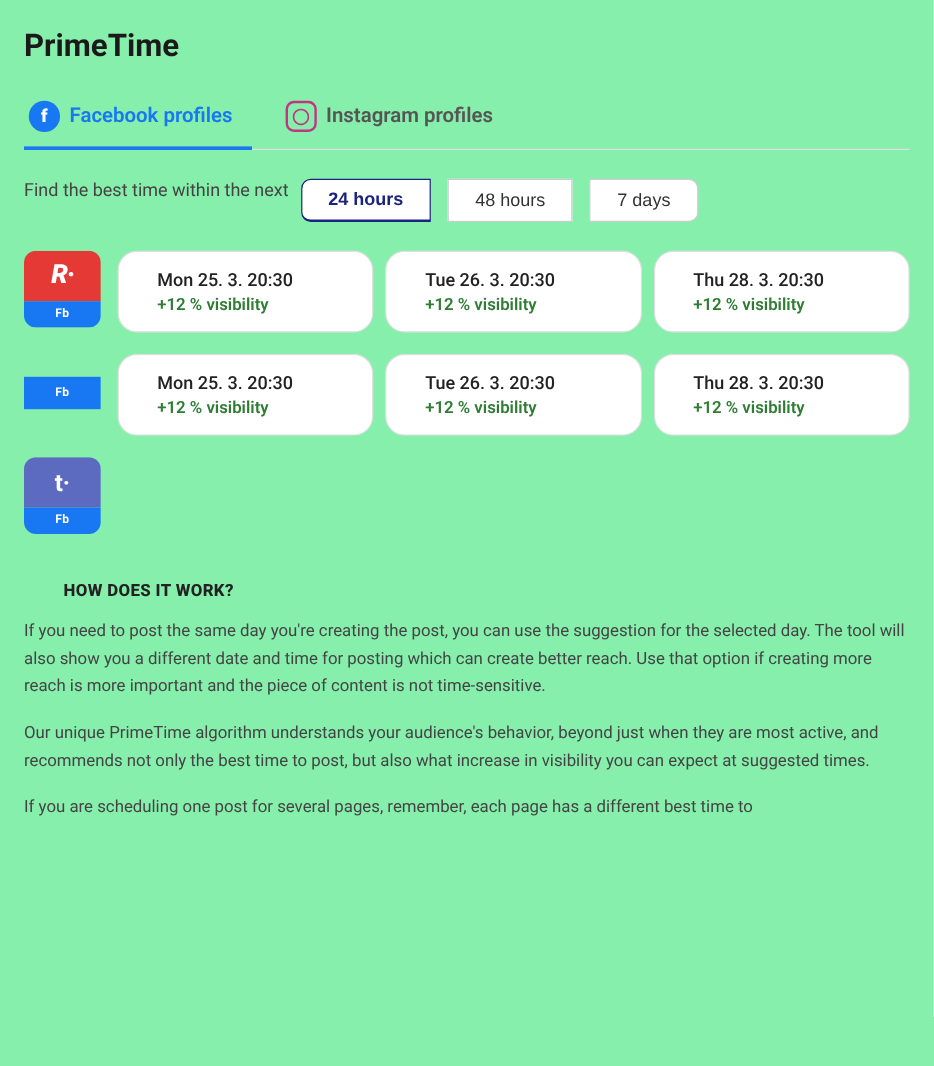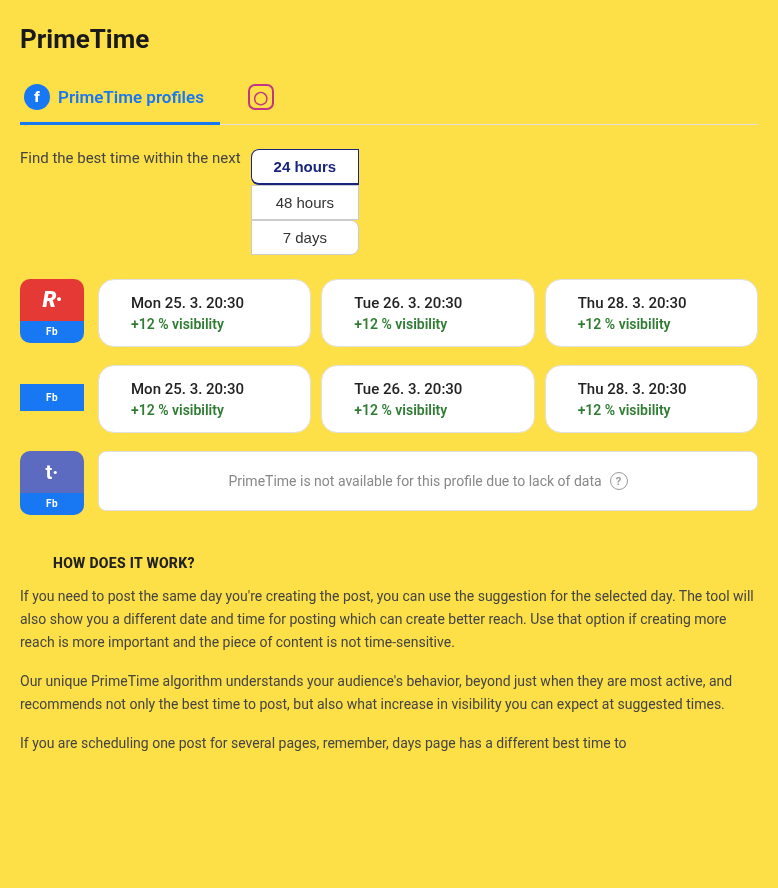--- a/index.html
+++ b/index.html
@@ -4,21 +4,21 @@
   <style>
     * { box-sizing: border-box; margin: 0; padding: 0; }
     body {
       font-family: -apple-system, BlinkMacSystemFont, 'Segoe UI', Roboto, Helvetica, Arial, sans-serif;
       background: #f5f6f7;
       width: 778px;
       min-height: 888px;
       color: #333;
     }
     .page-container {
-      background: #fde047;
+      background: #86efac;
       max-width: 778px;
       min-height: 888px;
       padding: 24px 20px;
     }
     .app-title {
       font-size: 26px;
       font-weight: 700;
       color: #1a1a1a;
       margin-bottom: 20px;
     }
@@ -76,22 +76,21 @@
       margin-bottom: 24px;
       flex-wrap: wrap;
     }
     .time-selector-label {
       font-size: 15px;
       color: #444;
       white-space: nowrap;
     }
     .time-buttons {
       display: flex;
-      gap: 0;
-      flex-direction: column;
+      gap: 14px;
     }
     .time-btn {
       padding: 8px 22px;
       border: 1px solid #ccc;
       background: #fff;
       font-size: 15px;
       cursor: pointer;
       color: #333;
       font-weight: 500;
     }
@@ -224,24 +223,25 @@
 </head>
 <body>
 
 <div class="page-container">
 
   <div class="app-title">PrimeTime</div>
 
   <div class="tabs-row">
     <div class="tab active">
       <span class="tab-icon-fb">f</span>
-      <span>PrimeTime profiles</span>
+      <span>Facebook profiles</span>
     </div>
     <div class="tab inactive" style="margin-left:24px;">
       <span class="tab-icon-ig">◯</span>
+      <span>Instagram profiles</span>
     </div>
   </div>
 
   <div class="time-selector-row">
     <span class="time-selector-label">Find the best time within the next</span>
     <div class="time-buttons">
       <button class="time-btn active">24 hours</button>
       <button class="time-btn">48 hours</button>
       <button class="time-btn">7 days</button>
     </div>
@@ -286,26 +286,22 @@
         <div class="time-slot-visibility">+12 % visibility</div>
       </div>
     </div>
   </div>
 
   <div class="profile-row">
     <div class="profile-icon purple-bg">
       <div class="profile-icon-main" style="font-size:20px; font-weight:700;">t·</div>
       <div class="profile-icon-badge">Fb</div>
     </div>
-    <div class="unavailable-slot">
-      <span>PrimeTime is not available for this profile due to lack of data</span>
-      <span class="help-icon">?</span>
-    </div>
   </div>
 
   <div class="how-section">
     <div class="how-title">HOW DOES IT WORK?</div>
     <p class="how-para">If you need to post the same day you're creating the post, you can use the suggestion for the selected day. The tool will also show you a different date and time for posting which can create better reach. Use that option if creating more reach is more important and the piece of content is not time-sensitive.</p>
     <p class="how-para">Our unique PrimeTime algorithm understands your audience's behavior, beyond just when they are most active, and recommends not only the best time to post, but also what increase in visibility you can expect at suggested times.</p>
-    <p class="how-para">If you are scheduling one post for several pages, remember, days page has a different best time to</p>
+    <p class="how-para">If you are scheduling one post for several pages, remember, each page has a different best time to</p>
   </div>
 
 </div>
 
 </body></html>

